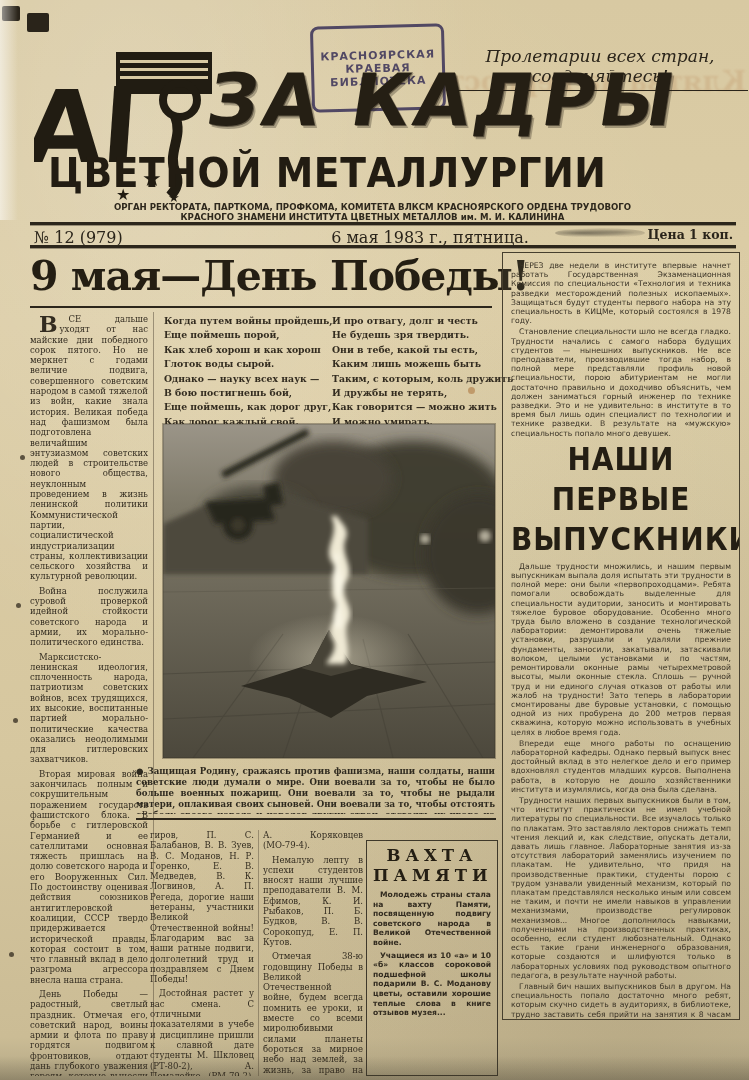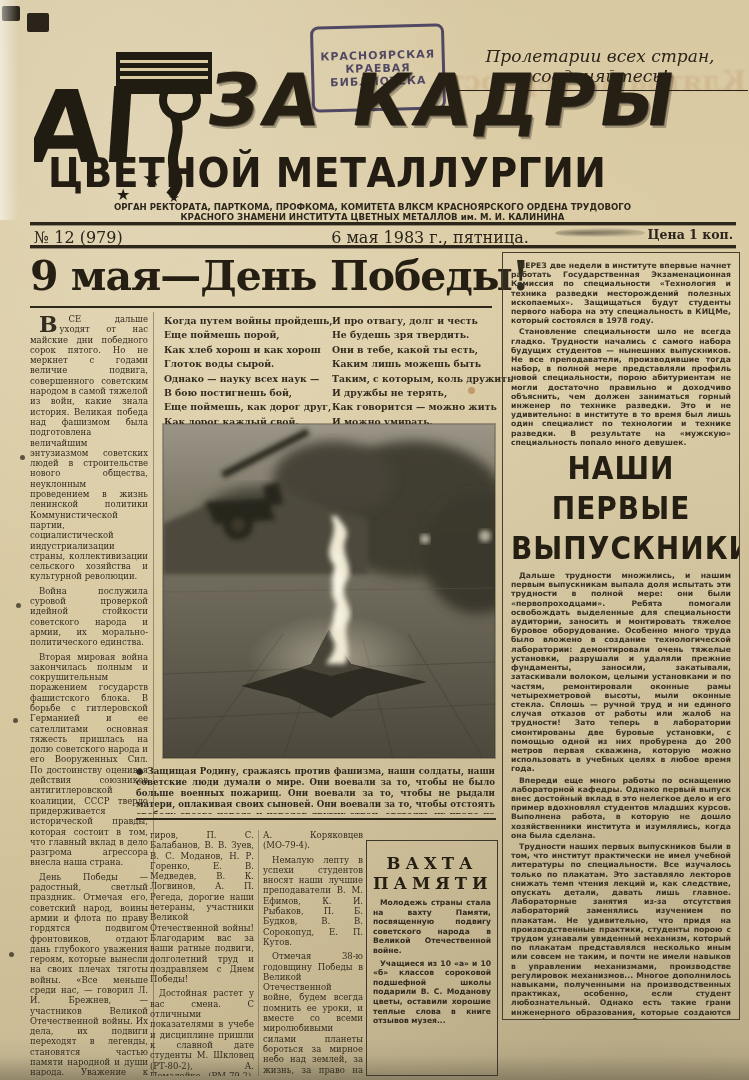--- a/index.html
+++ b/index.html
@@ -51,32 +51,32 @@
   .poemline{white-space:nowrap;font-weight:bold;}
   
   #photo{left:163px;top:424px;width:332px;height:334px;background:#6b665a;box-shadow:0 0 0 1px rgba(40,35,25,.35);}
   #caption{left:136px;top:766px;width:359px;height:48px;font-size:8.6px;line-height:11px;font-weight:600;
     text-align:justify;color:#2f2a1f;overflow:hidden;}
   #midrule{left:136px;top:818px;width:360px;height:2px;background:#2c261b;}
   #colA{left:150px;top:830px;width:104px;height:246px;overflow:hidden;}
   #colB{left:263px;top:830px;width:100px;height:246px;overflow:hidden;}
   #vrule2{left:258px;top:830px;width:1px;height:246px;background:rgba(70,60,45,.4);}
   
-  #vahta{left:366px;top:840px;width:132px;height:236px;border:1px solid #3e382a;padding:13px 6px;box-sizing:border-box;
+  #vahta{left:366px;top:840px;width:132px;height:236px;border:1px solid #3e382a;padding:5px 6px;box-sizing:border-box;
     font-family:"DejaVu Sans","Liberation Sans",sans-serif;}
   #vahtaTitle{font-family:"DejaVu Serif",serif;font-weight:bold;font-size:16.5px;letter-spacing:5px;
     text-align:center;line-height:20px;color:#241e13;margin-bottom:4px;}
   #vahta .vtxt{font-size:7.6px;line-height:9.6px;font-weight:bold;color:#332c20;text-align:justify;}
   #vahta .vtxt p{margin:0 0 3px 0;text-indent:7px;}
   
   #right{left:502px;top:252px;width:238px;height:768px;border:1px solid #463f2e;box-sizing:border-box;
     padding:8px 8px 6px 8px;overflow:hidden;background:rgba(255,248,228,.06);}
   #right .rtxt{font-family:"DejaVu Sans","Liberation Sans",sans-serif;font-size:7.7px;line-height:9.2px;
     color:#3a3326;text-align:justify;}
-  #right .rtxt p{margin:0 0 2px 0;text-indent:8px;font-weight:bold;}
+  #right .rtxt p{margin:0 0 2px 0;text-indent:8px;}
   #rightHead{font-family:"DejaVu Sans","Liberation Sans",sans-serif;font-weight:900;font-size:28px;
     line-height:36px;text-align:center;letter-spacing:1px;color:#241e13;margin:8px 0 8px 0;transform:scaleY(1.12);}
   
   .blob{background:#2a241a;border-radius:2px;}
   .margin-dot{width:5px;height:5px;border-radius:50%;background:rgba(50,42,30,.75);}
   #dotOrange{left:468px;top:387px;width:7px;height:7px;border-radius:50%;background:#c09a6a;}
   #bottomShade{left:0;top:1056px;width:749px;height:24px;background:linear-gradient(180deg,rgba(0,0,0,0),rgba(40,35,25,.25));}
   #leftEdge{left:0;top:0;width:18px;height:220px;background:linear-gradient(90deg,rgba(255,255,255,.55),rgba(255,255,255,0));}
 </style>
 </head>
@@ -133,20 +133,21 @@
   <div class="abs" id="smudge"></div>
   <div class="abs" id="issuePrice">Цена 1 коп.</div>
   <div class="abs thickrule" style="top:245px;"></div>
 
   <div class="abs" id="headline">9 мая—День Победы!</div>
   <div class="abs" id="headrule"></div>
 
   <div class="abs bodytxt justify" id="col1">
     <p><span class="dropcap">В</span><span>СЕ дальше уходят от нас майские дни победного сорок пятого. Но не меркнет с годами величие подвига, совершенного советским народом в самой тяжелой из войн, какие знала история. Великая победа над фашизмом была подготовлена величайшим энтузиазмом советских людей в строительстве нового общества, неуклонным проведением в жизнь ленинской политики Коммунистической партии, социалистической индустриализации страны, коллективизации сельского хозяйства и культурной революции.</span></p>
     <p>Война послужила суровой проверкой идейной стойкости советского народа и армии, их морально-политического единства.</p>
+    <p>Марксистско-ленинская идеология, сплоченность народа, патриотизм советских войнов, всех трудящихся, их высокие, воспитанные партией морально-политические качества оказались неодолимыми для гитлеровских захватчиков.</p>
     <p>Вторая мировая война закончилась полным и сокрушительным поражением государств фашистского блока. В борьбе с гитлеровской Германией и ее сателлитами основная тяжесть пришлась на долю советского народа и его Вооруженных Сил. По достоинству оценивая действия союзников антигитлеровской коалиции, СССР твердо придерживается исторической правды, которая состоит в том, что главный вклад в дело разгрома агрессора внесла наша страна.</p>
     <p>День Победы — радостный, светлый праздник. Отмечая его, советский народ, воины армии и флота по праву гордятся подвигом фронтовиков, отдают дань глубокого уважения героям, которые вынесли на своих плечах тяготы войны. «Все меньше среди нас, — говорил Л. И. Брежнев, — участников Великой Отечественной войны. Их дела, их подвиги переходят в легенды, становятся частью памяти народной и души народа. Уважение к ветеранам исторических битв, забота о них — это моральный закон нашей жизни, закон и для органов власти и для каждого гражданина».</p>
 
   </div>
   <div class="abs" id="vrule1"></div>
 
   <div class="abs poemcol" id="poemA">
     <div class="poemline">Когда путем войны пройдешь,</div>
     <div class="poemline">Еще поймешь порой,</div>
     <div class="poemline">Как хлеб хорош и как хорош</div>

